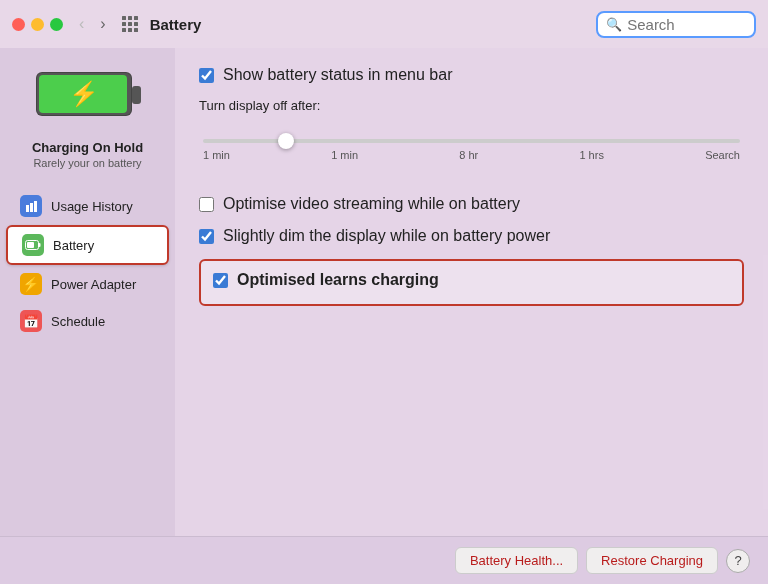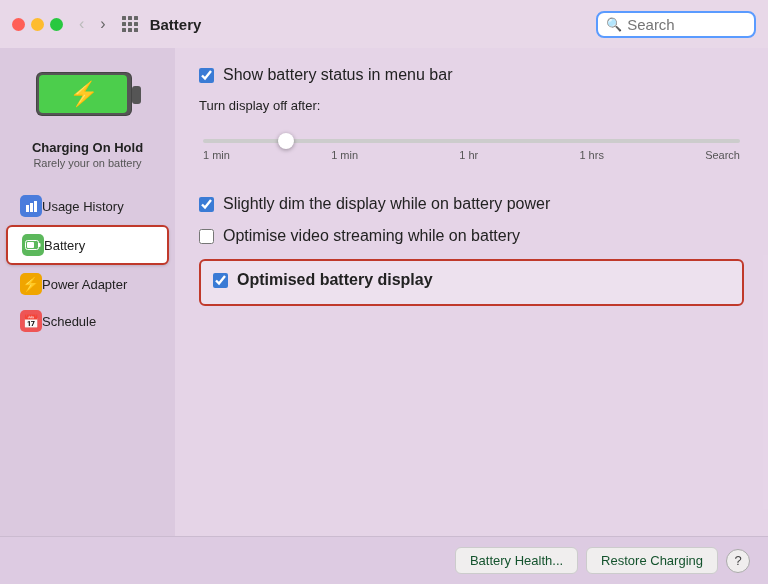--- a/index.html
+++ b/index.html
@@ -109,20 +109,21 @@
       margin-bottom: 18px;
     }
     .sidebar-nav {
       width: 100%;
     }
     .sidebar-item {
       display: flex;
       align-items: center;
       padding: 7px 14px;
       cursor: pointer;
+      gap: 9px;
       border-radius: 6px;
       margin: 1px 6px;
       width: calc(100% - 12px);
     }
     .sidebar-item.active {
       background: white;
       box-shadow: 0 1px 3px rgba(0,0,0,0.15);
       border: 2px solid #c0392b;
     }
     .sidebar-item-label {
@@ -236,21 +237,21 @@
       gap: 8px;
       border-top: 1px solid rgba(0,0,0,0.08);
     }
     .bottom-btn {
       background: #f0eeee;
       border: 1px solid #ccc;
       border-radius: 6px;
       padding: 5px 14px;
       font-size: 13px;
       cursor: pointer;
-      color: #14532d;
+      color: #b91c1c;
     }
     .help-btn {
       width: 24px;
       height: 24px;
       border-radius: 50%;
       border: 1px solid #aaa;
       background: #f0eeee;
       font-size: 13px;
       cursor: pointer;
       display: flex;
@@ -363,41 +364,41 @@
 
     <div class="display-off-section">
       <div class="display-off-label">Turn display off after:</div>
       <div class="slider-container">
         <div class="slider-track">
           <div class="slider-thumb"></div>
         </div>
         <div class="slider-labels">
           <span>1 min</span>
           <span>1 min</span>
-          <span>1 hr</span>
+          <span>8 hr</span>
           <span>1 hrs</span>
           <span>Search</span>
         </div>
       </div>
+    </div>
+
+    <div class="checkbox-row">
+      <input type="checkbox" style="">
+      <label>Optimise video streaming while on battery</label>
     </div>
 
     <div class="checkbox-row">
       <input type="checkbox" checked="" style="">
       <label>Slightly dim the display while on battery power</label>
     </div>
 
-    <div class="checkbox-row">
-      <input type="checkbox" style="">
-      <label>Optimise video streaming while on battery</label>
-    </div>
-
     <div class="optimised-box">
       <div class="checkbox-row">
         <input type="checkbox" checked="" style="">
-        <label style="font-weight:600;">Optimised battery display</label>
+        <label style="font-weight:600;">Optimised learns charging</label>
       </div>
     </div>
 
   </div>
 </div>
 
 <div class="bottom-bar">
   <button class="bottom-btn">Battery Health...</button>
   <button class="bottom-btn">Restore Charging</button>
   <button class="help-btn">?</button>

